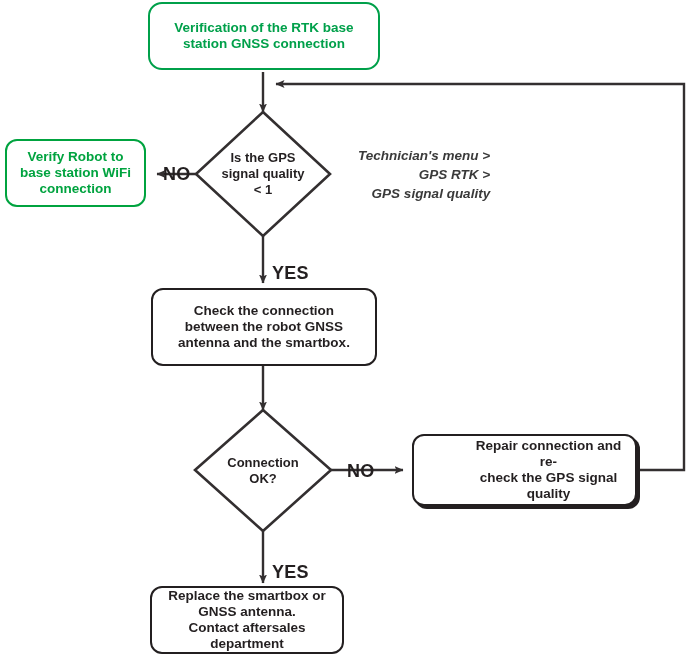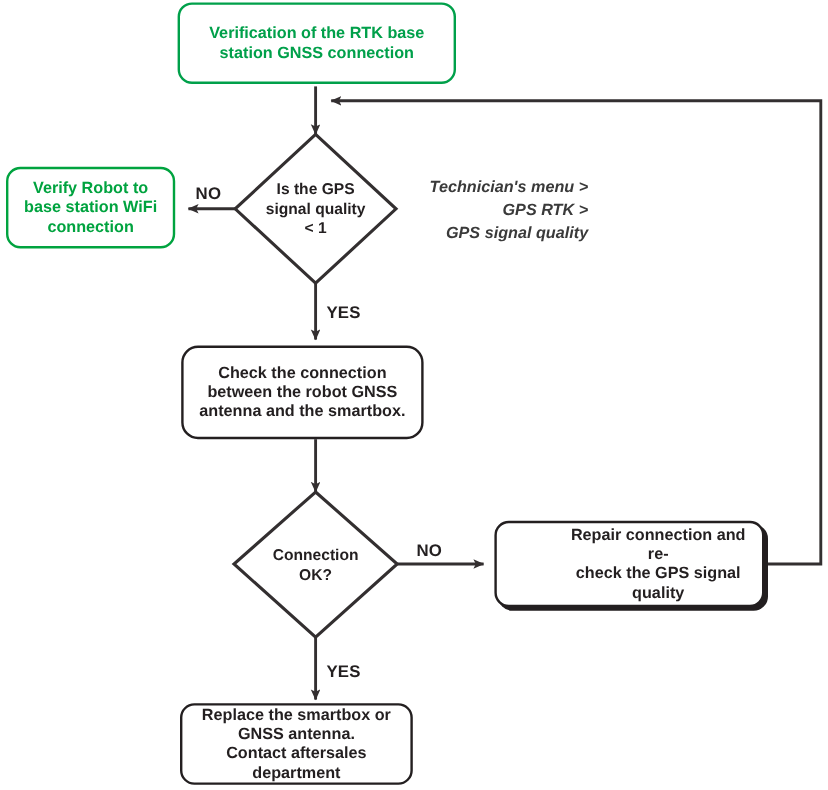--- a/index.html
+++ b/index.html
@@ -17,22 +17,22 @@
 
   .greenbox{border:2.5px solid #00a04a;border-radius:12px;color:#00a04a;
             font-weight:bold;font-size:13.5px;line-height:16px;}
   .greenbox.bright{border-color:#00a33f;color:#00a33f;}
 
   .diamond-wrap{position:absolute;}
   .diamond-label{position:absolute;left:0;top:0;width:100%;height:100%;
         display:flex;align-items:center;justify-content:center;text-align:center;
         color:#231f20;font-weight:bold;font-size:13px;line-height:16px;}
 
-  .edgelabel{position:absolute;color:#231f20;font-weight:bold;font-size:14px;
-             letter-spacing:.2px;}
+  .edgelabel{position:absolute;color:#231f20;font-weight:bold;font-size:18px;
+             letter-spacing:.2px;margin-top:11px;}
 
   .note{position:absolute;color:#3a3a3a;font-style:italic;font-weight:bold;
         font-size:13.5px;line-height:19px;white-space:pre-line;}
 
   .txt{white-space:pre-line;display:block;padding:0 4px;}
 </style>
 </head>
 <body>
 
 <div id="canvas">
@@ -59,40 +59,40 @@
 
       <path d="M263,531 L263,583" marker-end="url(#ah)"></path>
     </g>
 
     <g fill="#ffffff" stroke="#332f30" stroke-width="2.6" stroke-linejoin="miter">
       <polygon points="263,112 330,174 263,236 196,174"></polygon>
       <polygon points="263,410 331,470 263,531 195,470"></polygon>
     </g>
   </svg>
 
-  <div class="node greenbox" style="left:148px;top:2px;width:232px;height:68px;">
+  <div class="node greenbox" style="left:148px;top:2px;width:232px;height:68px;border-radius:14px;">
     <span class="txt">Verification of the RTK base
 station GNSS connection</span>
   </div>
 
   <div class="node greenbox bright" style="left:5px;top:139px;width:141px;height:68px;text-align:center;">
     <span class="txt">Verify Robot to
 base station WiFi
 connection</span>
   </div>
 
   <div class="diamond-wrap" style="left:196px;top:112px;width:134px;height:124px;">
     <div class="diamond-label">
       <span class="txt">Is the GPS
 signal quality
 &lt; 1</span>
     </div>
   </div>
 
-  <div class="node rbox" style="left:151px;top:288px;width:202px;height:78px;border-radius:14px;">
+  <div class="node rbox" style="left:151px;top:288px;width:226px;height:78px;">
     <span class="txt">Check the connection
 between the robot GNSS
 antenna and the smartbox.</span>
   </div>
 
   <div class="diamond-wrap" style="left:195px;top:410px;width:136px;height:121px;">
     <div class="diamond-label">
       <span class="txt">Connection
 OK?</span>
     </div>

